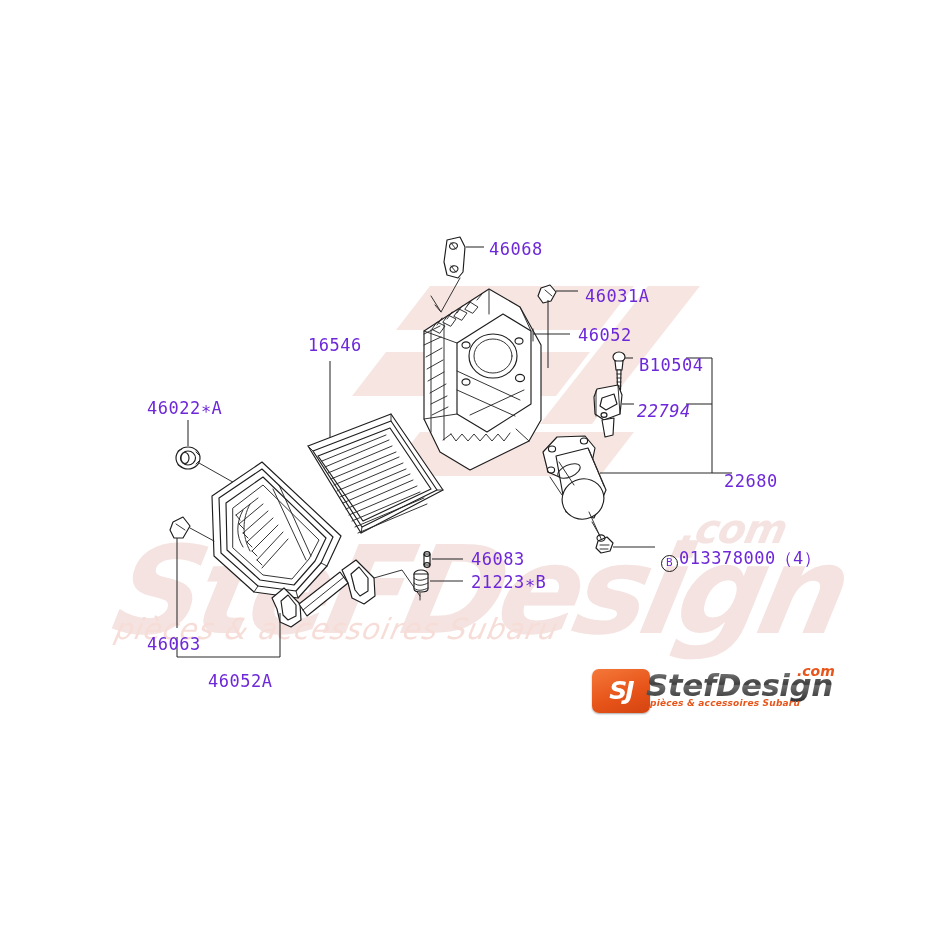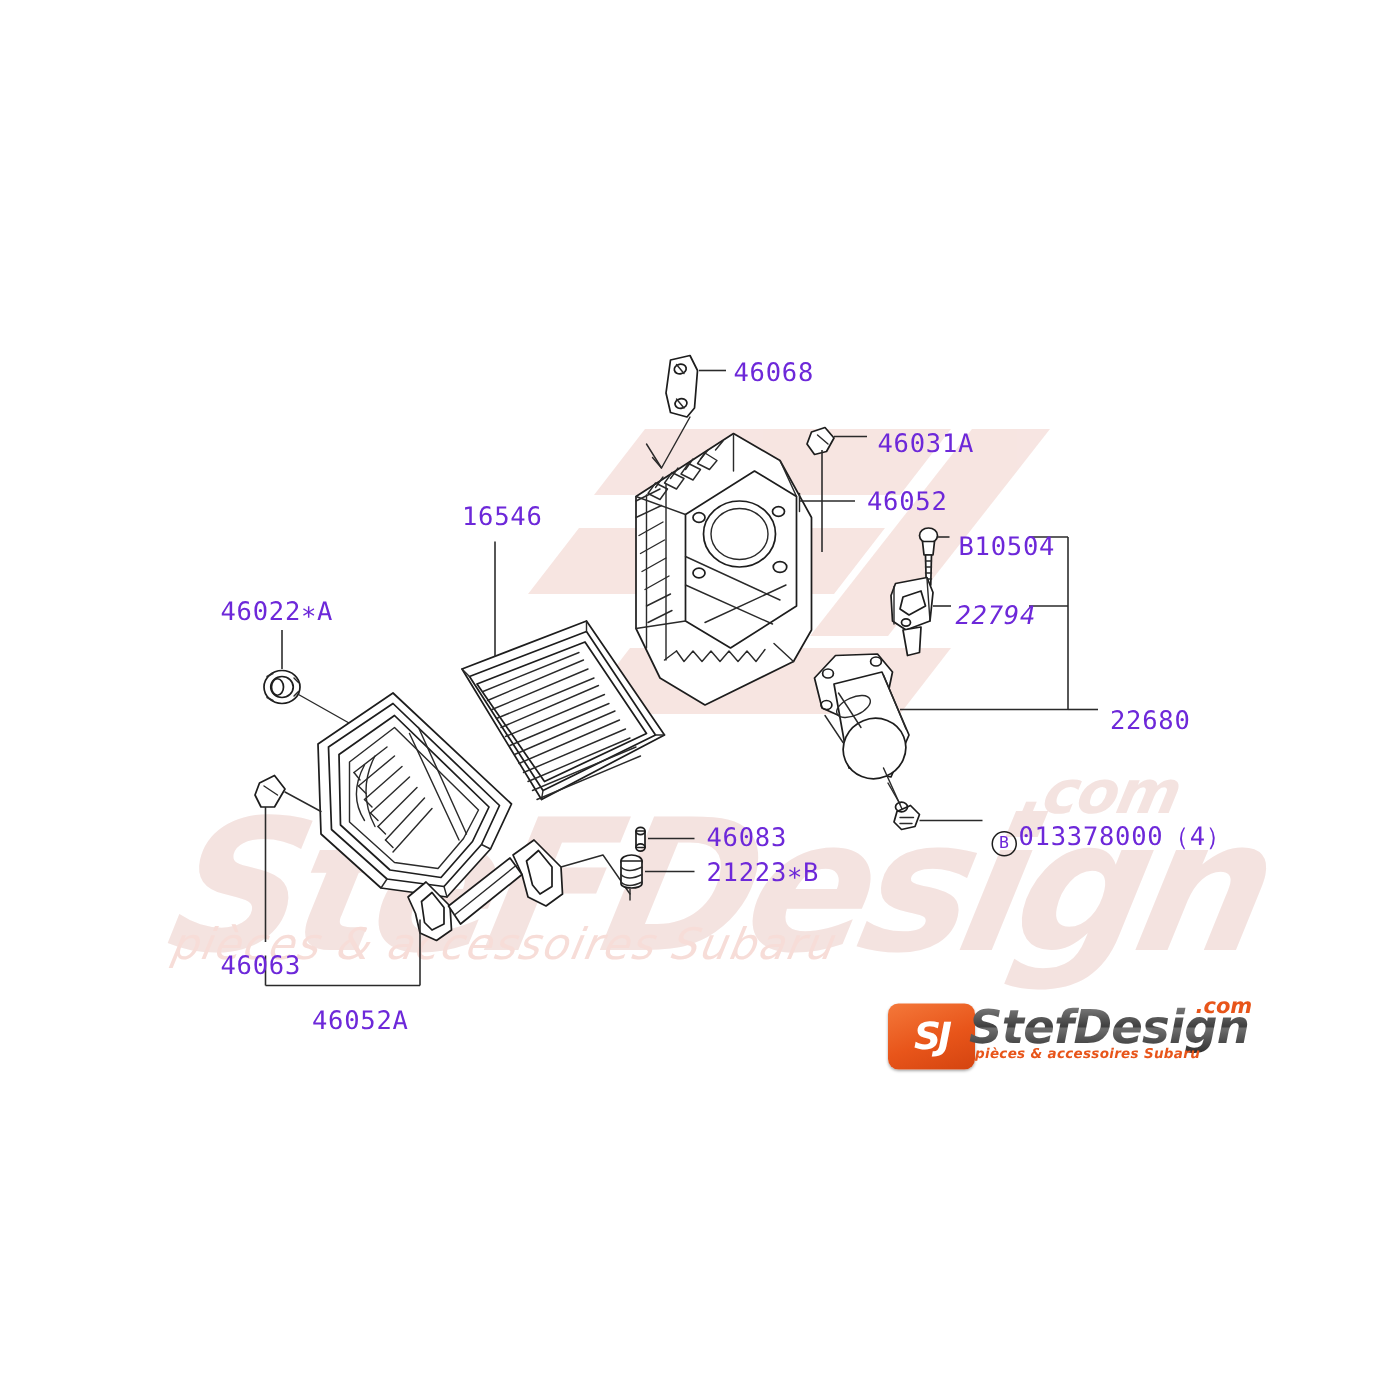--- a/index.html
+++ b/index.html
@@ -342,21 +342,21 @@
       <path class="thin" d="M420 593 L420 600"></path>
     </g>
 
   </svg>
 
   <div class="pn-label" style="left:489px; top:241px;">46068</div>
   <div class="pn-label" style="left:585px; top:288px;">46031A</div>
   <div class="pn-label" style="left:578px; top:327px;">46052</div>
   <div class="pn-label" style="left:639px; top:357px;">B10504</div>
   <div class="pn-label" style="left:637px; top:403px;font-style:italic;">22794</div>
-  <div class="pn-label" style="left:740px; top:473px;">22680</div>
+  <div class="pn-label" style="left:724px; top:473px;">22680</div>
   <div class="pn-label" style="left:292px; top:337px;margin-left:16px;">16546</div>
   <div class="pn-label" style="left:147px; top:400px;">46022∗A</div>
   <div class="pn-label" style="left:471px; top:551px;">46083</div>
   <div class="pn-label" style="left:471px; top:574px;">21223∗B</div>
   <div class="pn-label" style="left:147px; top:636px;">46063</div>
   <div class="pn-label" style="left:208px; top:673px;">46052A</div>
 
   <div class="pn-label" style="left:661px; top:550px;">
     <span class="bcirc">B</span><span>013378000（4）</span>
   </div>

